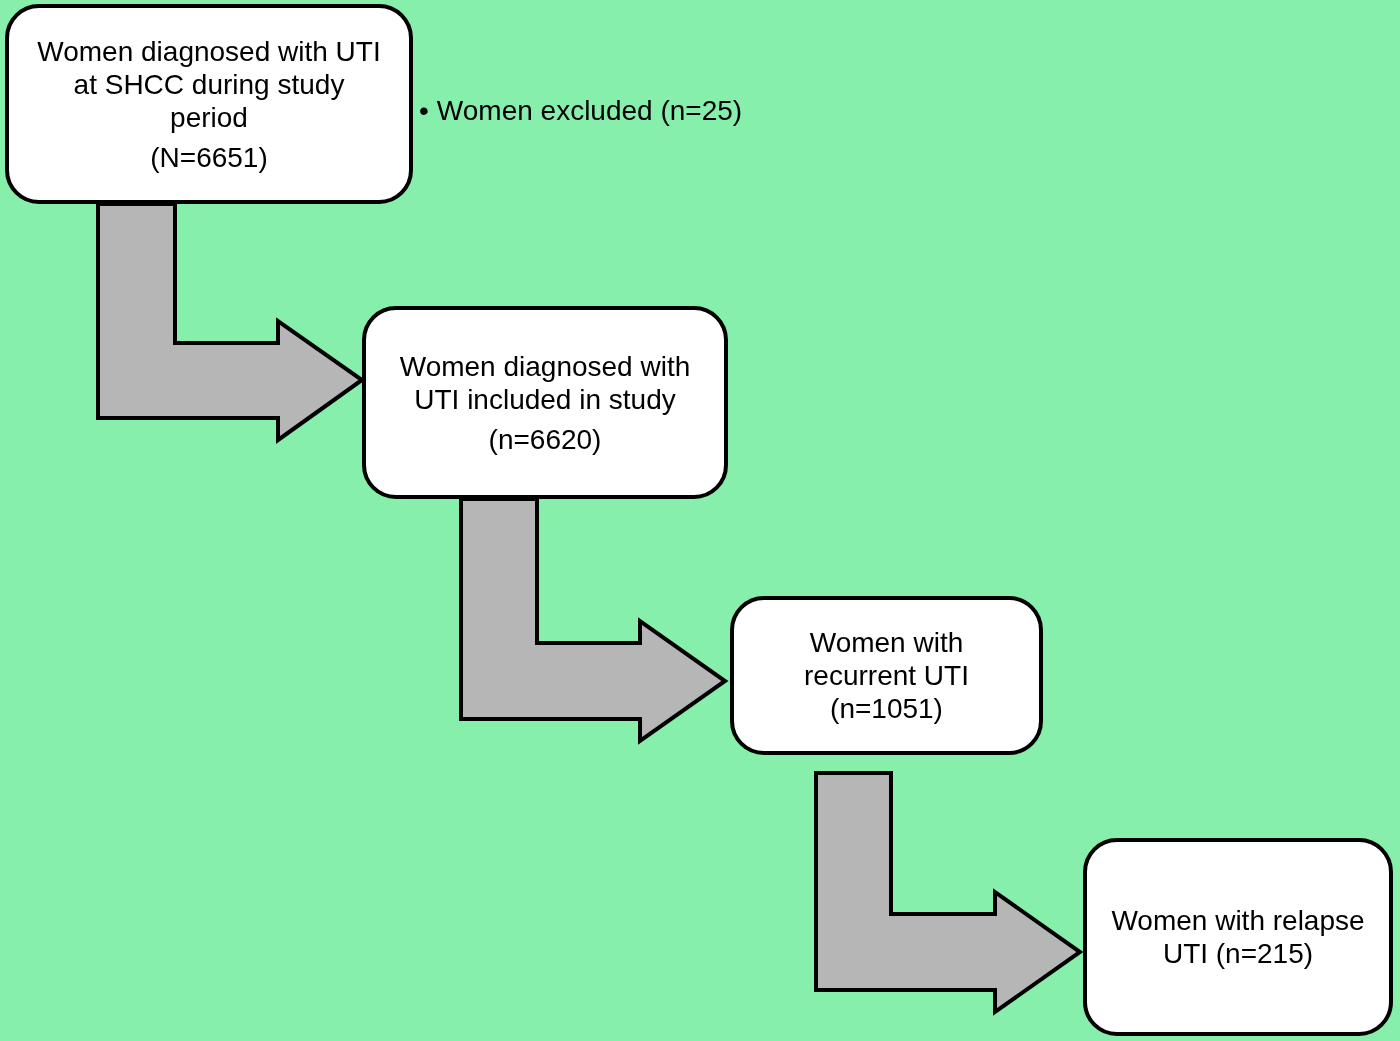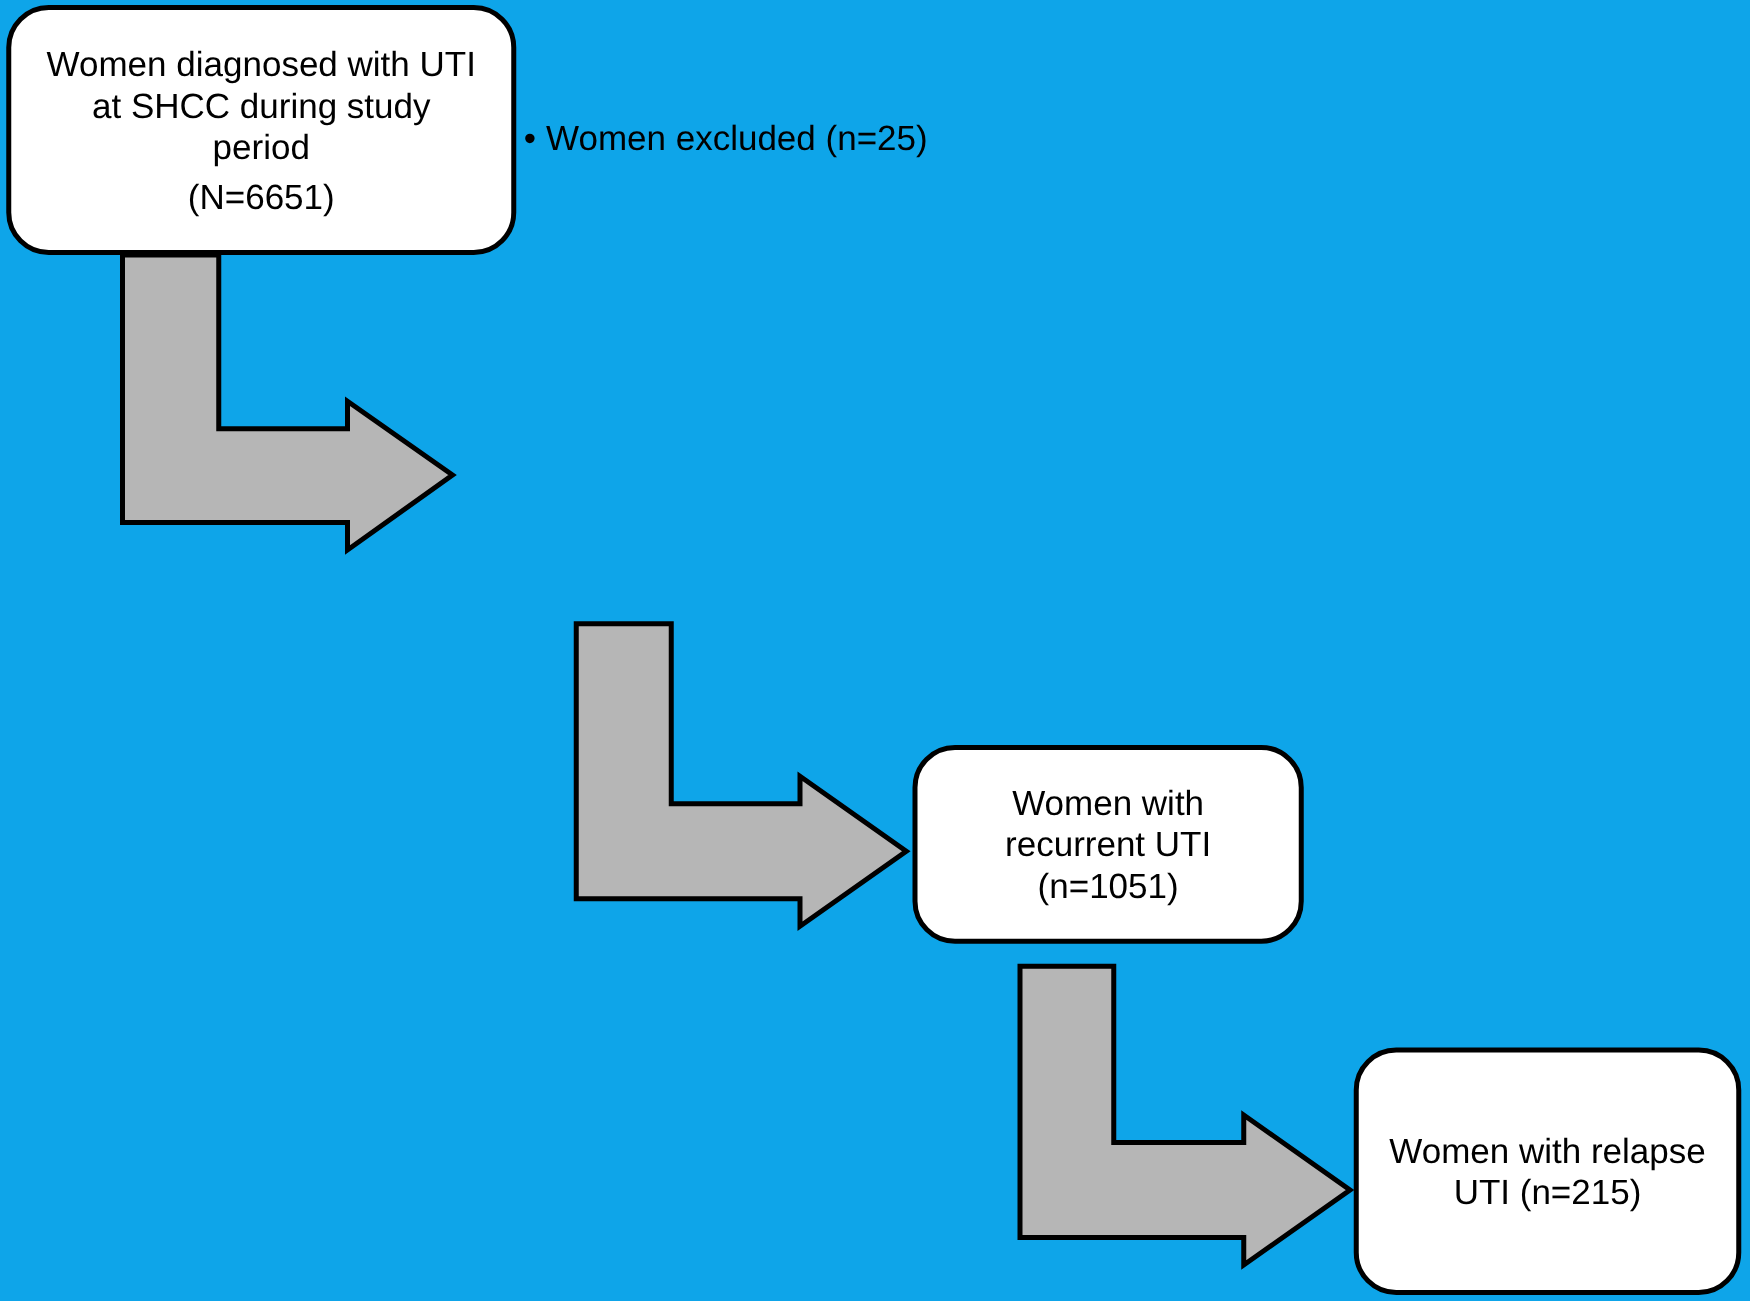--- a/index.html
+++ b/index.html
@@ -4,21 +4,21 @@
 <style>
   html, body {
     margin: 0;
     padding: 0;
     background: #ffffff;
   }
   .canvas {
     position: relative;
     width: 1400px;
     height: 1041px;
-    background: #0ea5e9;
+    background: #86efac;
     font-family: "Liberation Sans", sans-serif;
     color: #000000;
     overflow: hidden;
   }
   .arrows-layer {
     position: absolute;
     left: 0;
     top: 0;
     width: 1400px;
     height: 1041px;
@@ -84,20 +84,25 @@
 at SHCC during study
 period</div>
     <div class="count count-gap">(N=6651)</div>
   </div>
 
   <div class="exclusion">
     <span class="bullet">•</span>
     <span class="exclusion-text">Women excluded (n=25)</span>
   </div>
 
+  <div class="node node-2">
+    <div class="label">Women diagnosed with
+UTI included in study</div>
+    <div class="count count-gap">(n=6620)</div>
+  </div>
 
   <div class="node node-3">
     <div class="label">Women with
 recurrent UTI</div>
     <div class="count">(n=1051)</div>
   </div>
 
   <div class="node node-4">
     <div class="label">Women with relapse
 UTI (n=215)</div>

